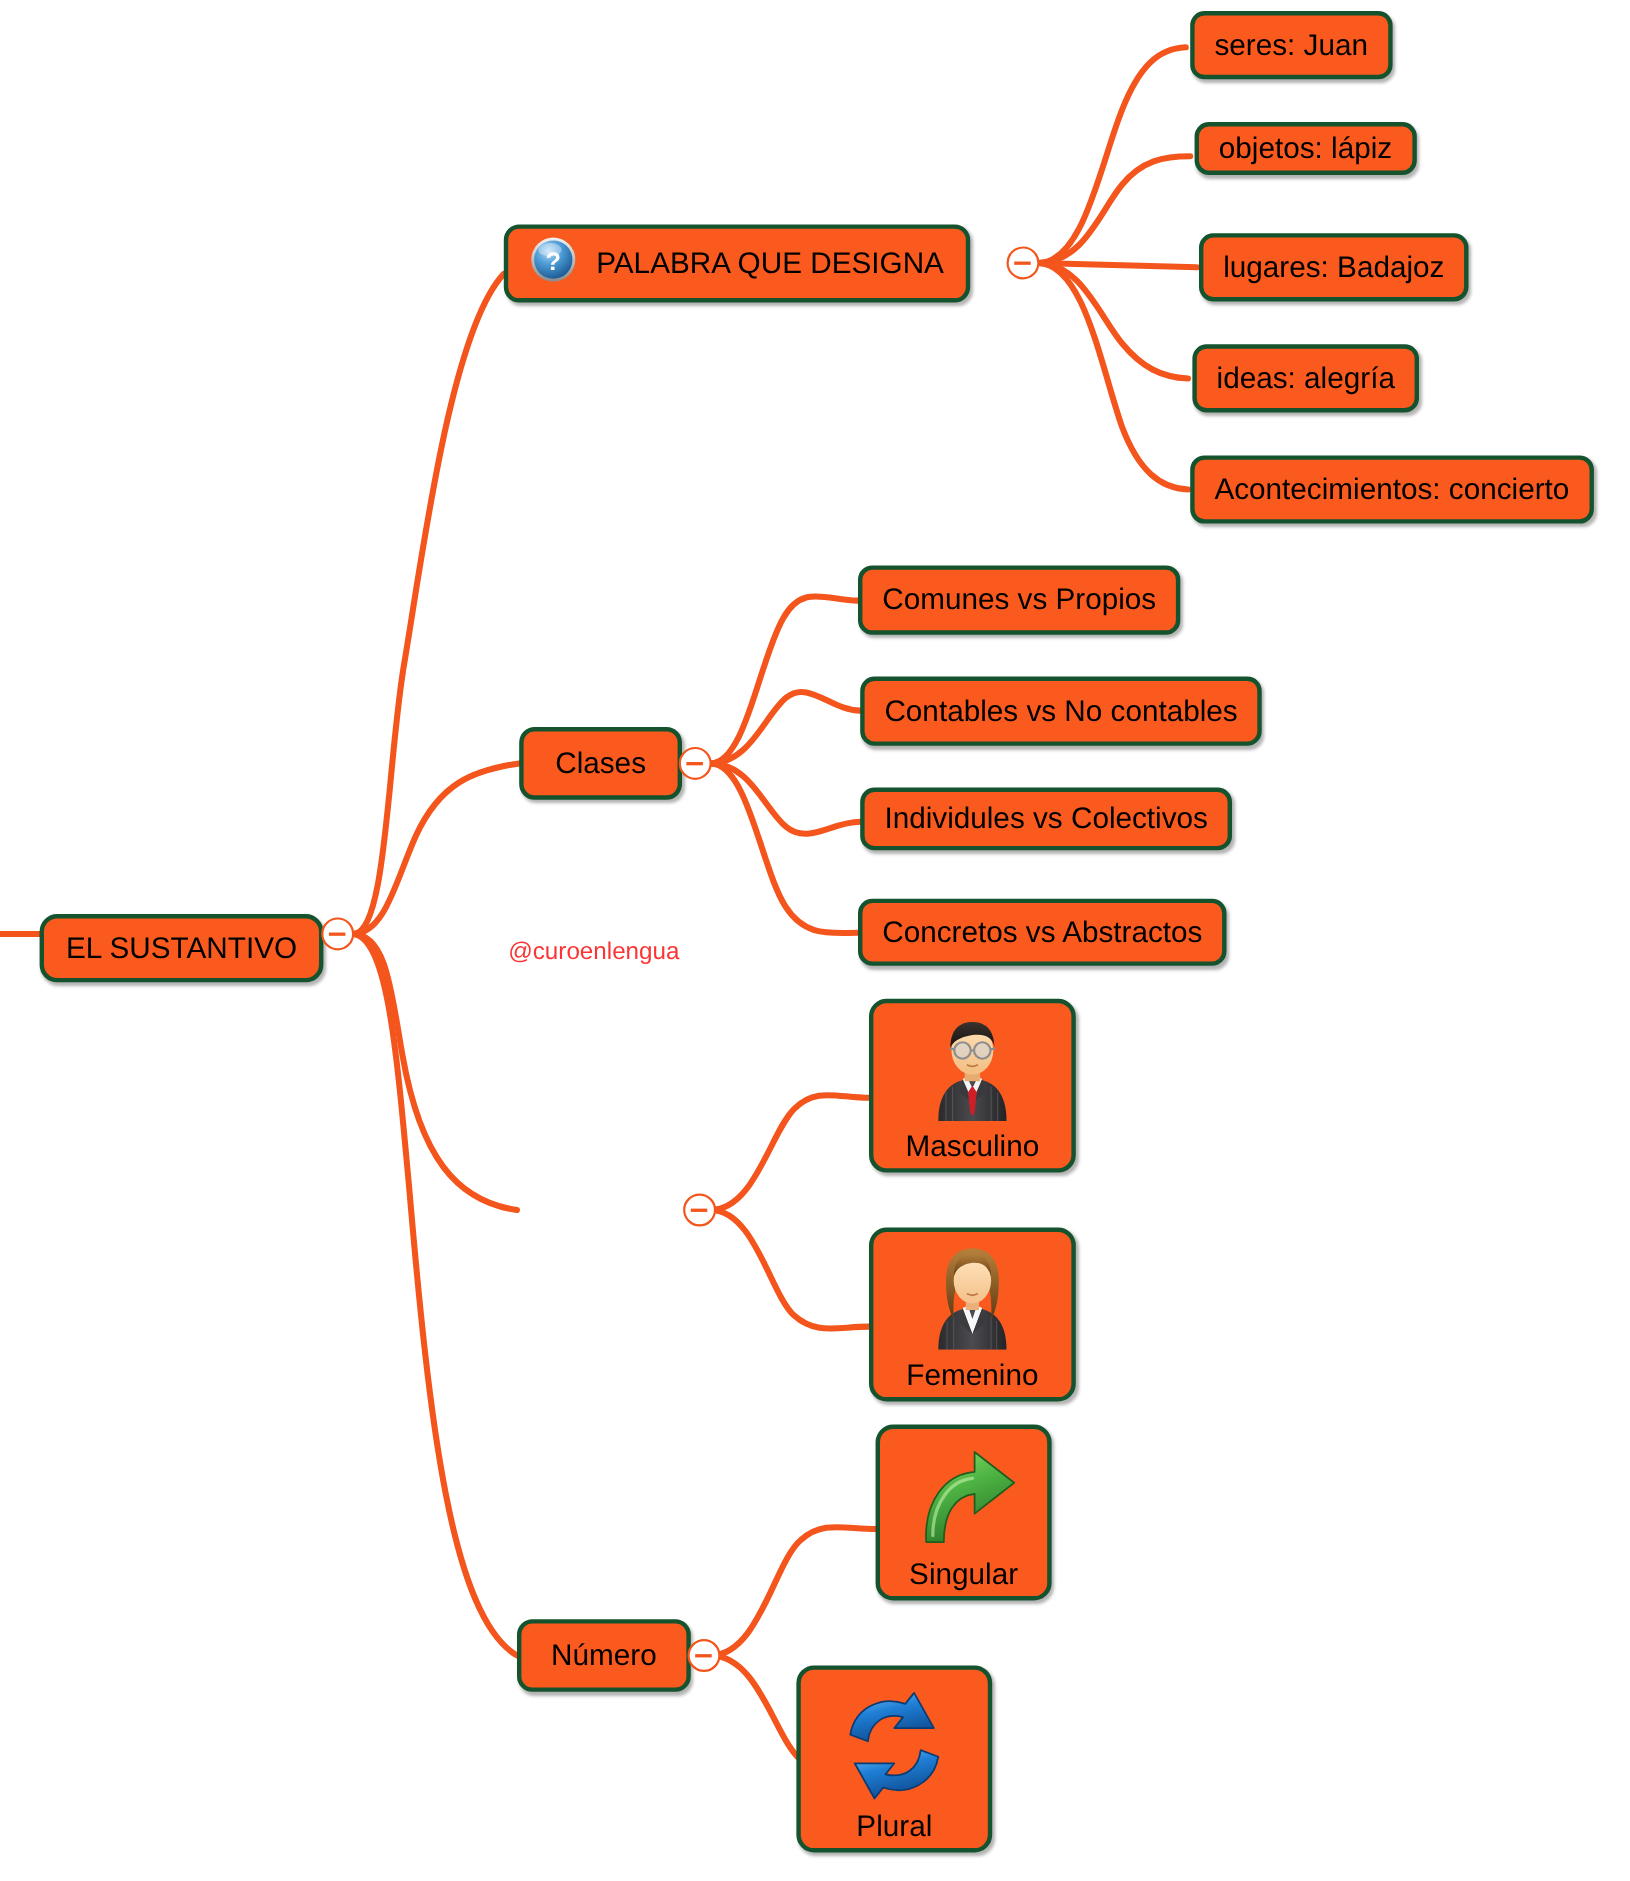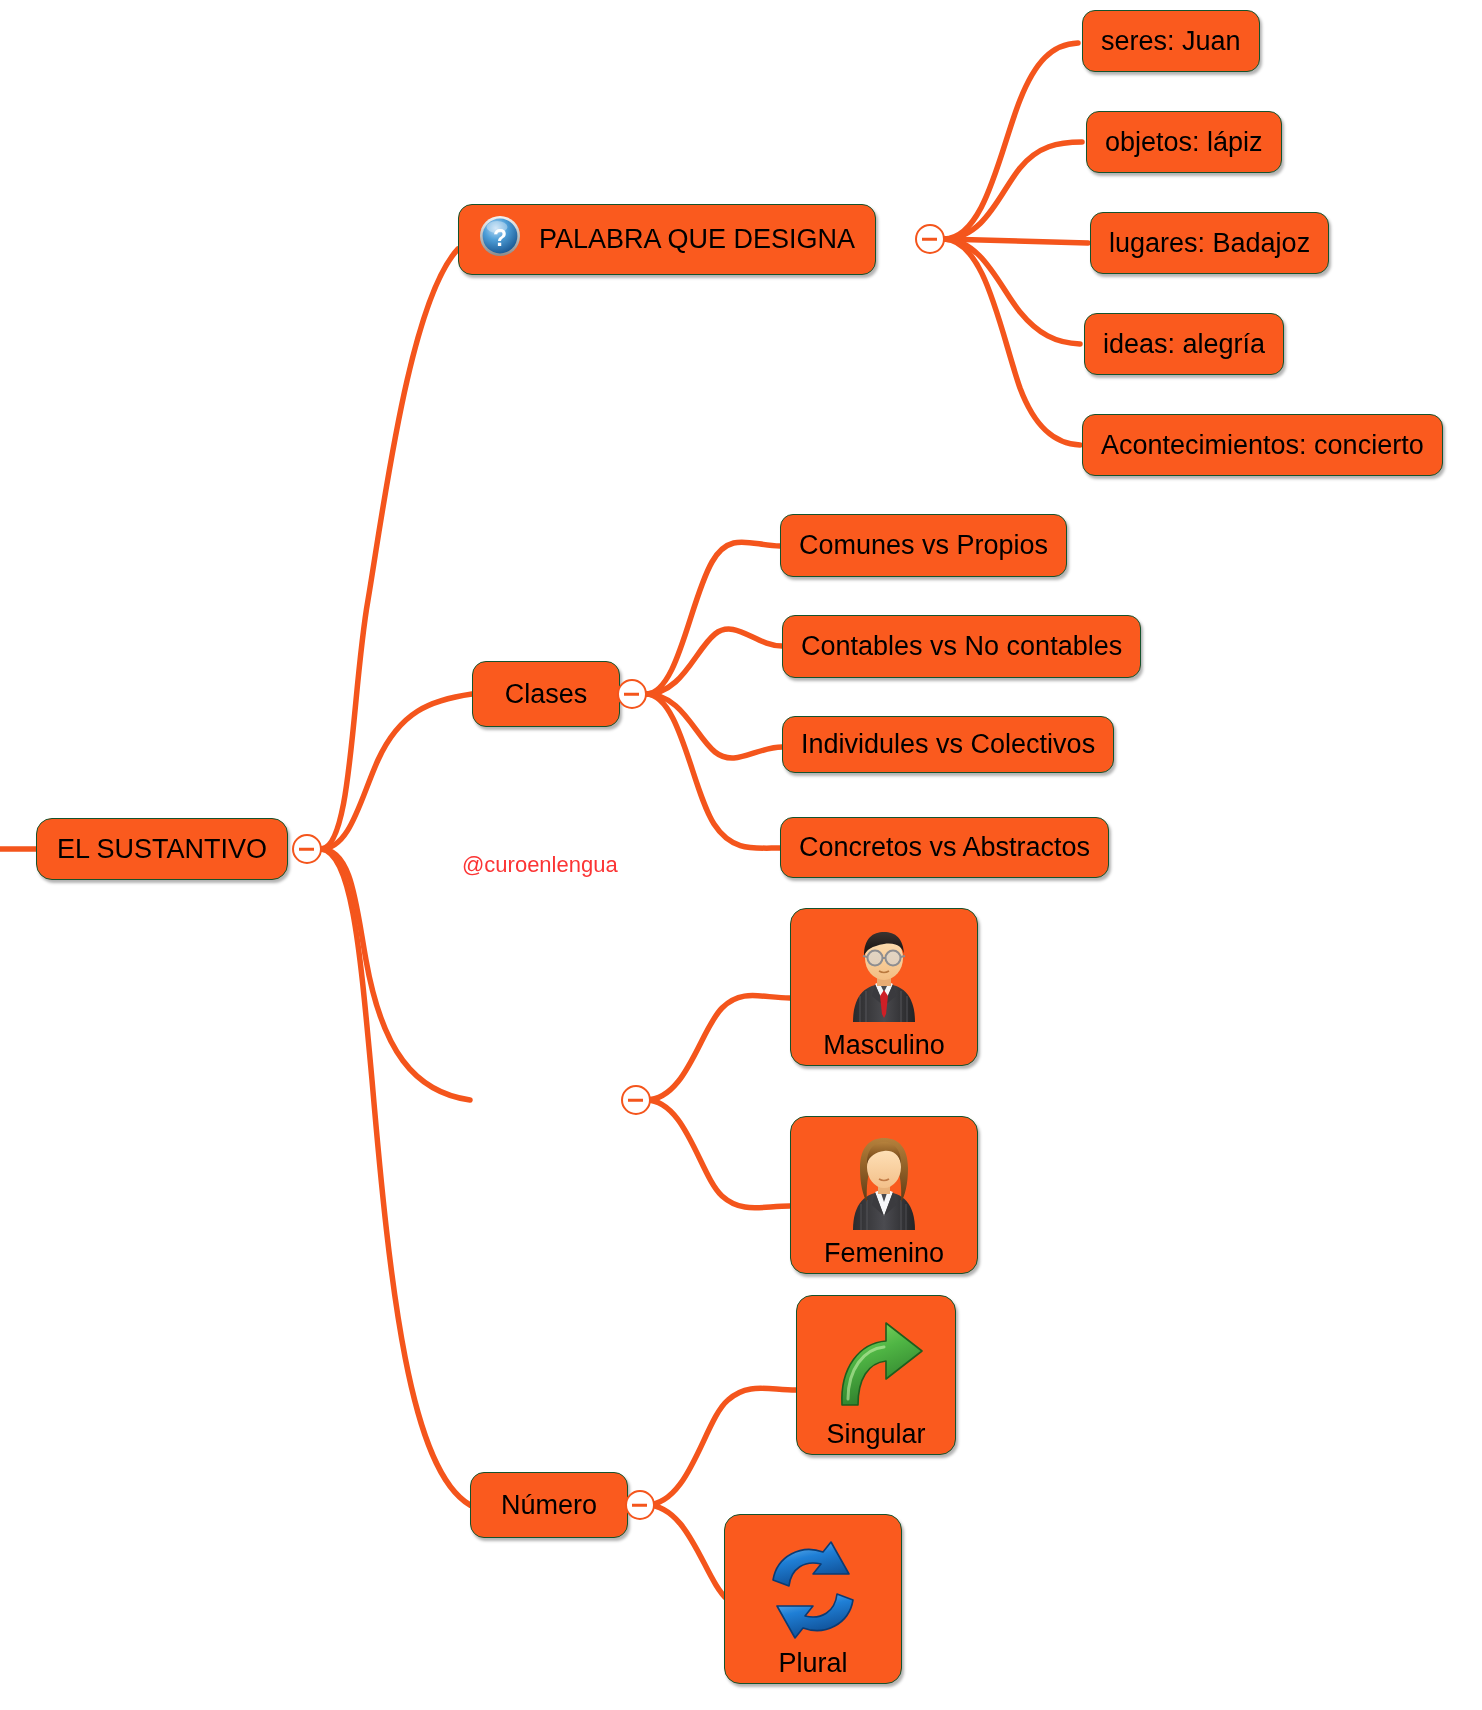--- a/index.html
+++ b/index.html
@@ -25,32 +25,33 @@
     width: 1482px;
     height: 1710px;
     pointer-events: none;
   }
 
   
   .node {
     position: absolute;
     box-sizing: border-box;
     background: #fa5a1e;
-    border: 1px solid #14532d;
+    border: 4px solid #14532d;
     border-radius: 14px;
     box-shadow: 2px 3px 3px rgba(0,0,0,0.30);
     display: flex;
     align-items: center;
     color: #000000;
     white-space: nowrap;
   }
   .node.root {
     border-radius: 16px;
     padding: 0 20px;
     font-size: 27px;
+    margin-top: 13px;
   }
   .node.branch {
     border-radius: 14px;
     padding: 0 18px;
     font-size: 27px;
     justify-content: center;
   }
   .node.leaf {
     border-radius: 13px;
     padding: 0 18px;
@@ -170,21 +171,21 @@
         <text x="21" y="30.5" font-family="Liberation Sans, sans-serif" font-size="23" font-weight="bold" fill="#ffffff" text-anchor="middle">?</text>
       </svg>
     </span>
     <span class="label">PALABRA QUE DESIGNA</span>
   </div>
   <div class="toggle" style="left:915px; top:224px;"></div>
 
   <div class="node leaf" style="left:1082px; top:10px; height:62px;">
     <span class="label">seres: Juan</span>
   </div>
-  <div class="node leaf" style="left:1086px; top:111px; height:62px;">
+  <div class="node leaf" style="left:1086px; top:111px; height:48px;">
     <span class="label">objetos: lápiz</span>
   </div>
   <div class="node leaf" style="left:1090px; top:212px; height:62px;">
     <span class="label">lugares: Badajoz</span>
   </div>
   <div class="node leaf" style="left:1084px; top:313px; height:62px;">
     <span class="label">ideas: alegría</span>
   </div>
   <div class="node leaf" style="left:1082px; top:414px; height:62px;">
     <span class="label">Acontecimientos: concierto</span>

